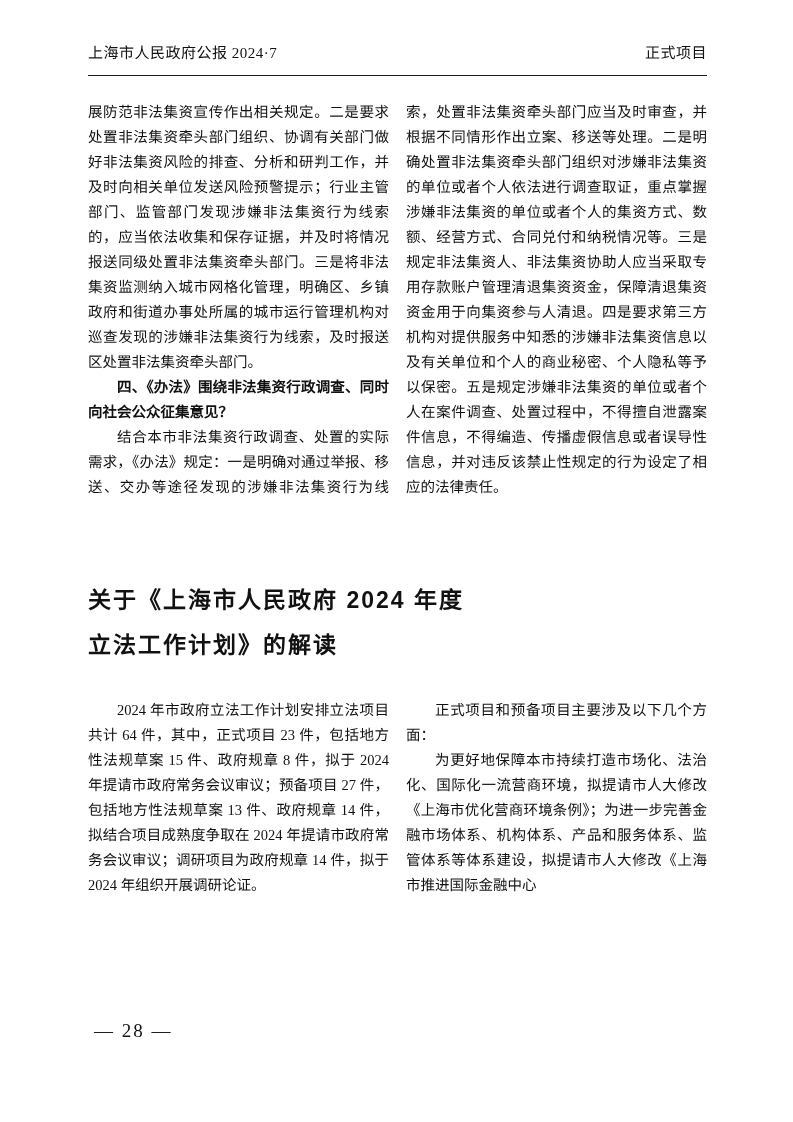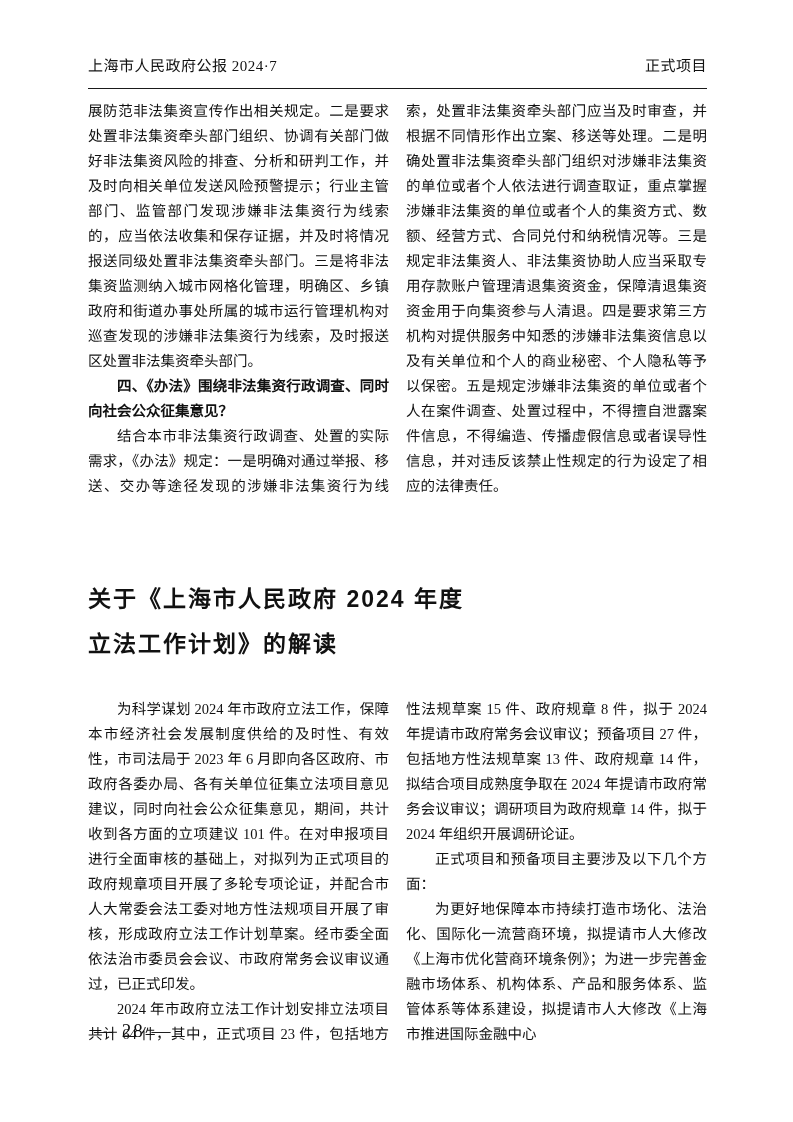--- a/index.html
+++ b/index.html
@@ -8,41 +8,41 @@
     background: #ffffff;
   }
   .page {
     position: relative;
     width: 793px;
     height: 1122px;
     background: #ffffff;
     color: #111111;
     font-family: "Liberation Serif", "DejaVu Serif", serif;
     box-sizing: border-box;
-    padding: 54px 86px 0 88px;
+    padding: 41px 86px 0 88px;
     overflow: hidden;
   }
   .doc-header {
     display: flex;
     justify-content: space-between;
     align-items: baseline;
     font-size: 15px;
     letter-spacing: 0.5px;
     padding-bottom: 13px;
     border-bottom: 1.5px solid #1a1a1a;
   }
   .two-col {
     column-count: 2;
     column-gap: 17px;
     font-size: 14.5px;
     line-height: 25px;
     text-align: justify;
     text-justify: inter-character;
   }
-  .section-1 { margin-top: 10px; }
+  .section-1 { margin-top: 24px; }
   .two-col p { margin: 0; }
   .p-indent { text-indent: 2em; }
   .p-plain { text-indent: 0; }
   .p-bold-heading {
     text-indent: 2em;
     font-weight: bold;
     font-family: "Liberation Sans", "DejaVu Sans", sans-serif;
   }
   .article-title {
     margin: 78px 0 30px 0;
@@ -75,21 +75,20 @@
     <p class="p-bold-heading">四、《办法》围绕非法集资行政调查、同时向社会公众征集意见？</p>
     <p class="p-indent">结合本市非法集资行政调查、处置的实际需求，《办法》规定：一是明确对通过举报、移送、交办等途径发现的涉嫌非法集资行为线索，处置非法集资牵头部门应当及时审查，并根据不同情形作出立案、移送等处理。二是明确处置非法集资牵头部门组织对涉嫌非法集资的单位或者个人依法进行调查取证，重点掌握涉嫌非法集资的单位或者个人的集资方式、数额、经营方式、合同兑付和纳税情况等。三是规定非法集资人、非法集资协助人应当采取专用存款账户管理清退集资资金，保障清退集资资金用于向集资参与人清退。四是要求第三方机构对提供服务中知悉的涉嫌非法集资信息以及有关单位和个人的商业秘密、个人隐私等予以保密。五是规定涉嫌非法集资的单位或者个人在案件调查、处置过程中，不得擅自泄露案件信息，不得编造、传播虚假信息或者误导性信息，并对违反该禁止性规定的行为设定了相应的法律责任。</p>
   </div>
 
   <h1 class="article-title">
     <span>关于《上海市人民政府 2024 年度</span><br>
     <span>立法工作计划》的解读</span>
   </h1>
 
   <div class="two-col section-2">
-    <p class="p-indent">为科学谋划 2024 年市政府立法工作，保障本市经济社会发展制度供给的及时性、有效性，市司法局于 2023 年 6 月即向各区政府、市政府各委办局、各有关单位征集立法项目意见建议，同时向社会公众征集意见，期间，共计收到各方面的立项建议 101 件。在对申报项目进行全面审核的基础上，对拟列为正式项目的政府规章项目开展了多轮专项论证，并配合市人大常委会法工委对地方性法规项目开展了审核，形成政府立法工作计划草案。经市委全面依法治市委员会会议、市政府常务会议审议通过，已正式印发。</p>
     <p class="p-indent">2024 年市政府立法工作计划安排立法项目共计 64 件，其中，正式项目 23 件，包括地方性法规草案 15 件、政府规章 8 件，拟于 2024 年提请市政府常务会议审议；预备项目 27 件，包括地方性法规草案 13 件、政府规章 14 件，拟结合项目成熟度争取在 2024 年提请市政府常务会议审议；调研项目为政府规章 14 件，拟于 2024 年组织开展调研论证。</p>
     <p class="p-indent">正式项目和预备项目主要涉及以下几个方面：</p>
     <p class="p-indent">为更好地保障本市持续打造市场化、法治化、国际化一流营商环境，拟提请市人大修改《上海市优化营商环境条例》；为进一步完善金融市场体系、机构体系、产品和服务体系、监管体系等体系建设，拟提请市人大修改《上海市推进国际金融中心</p>
   </div>
 
   <div class="page-number">— 28 —</div>
 
 </div>
 
 </body></html>

